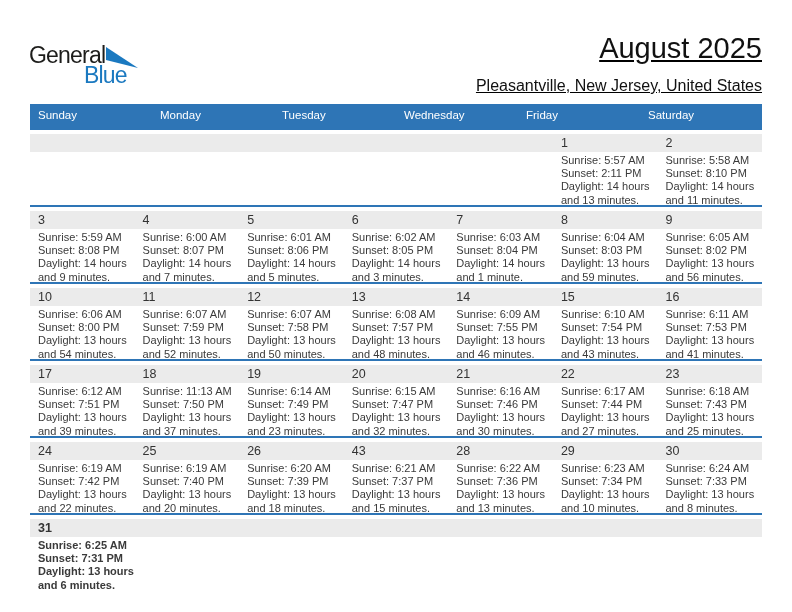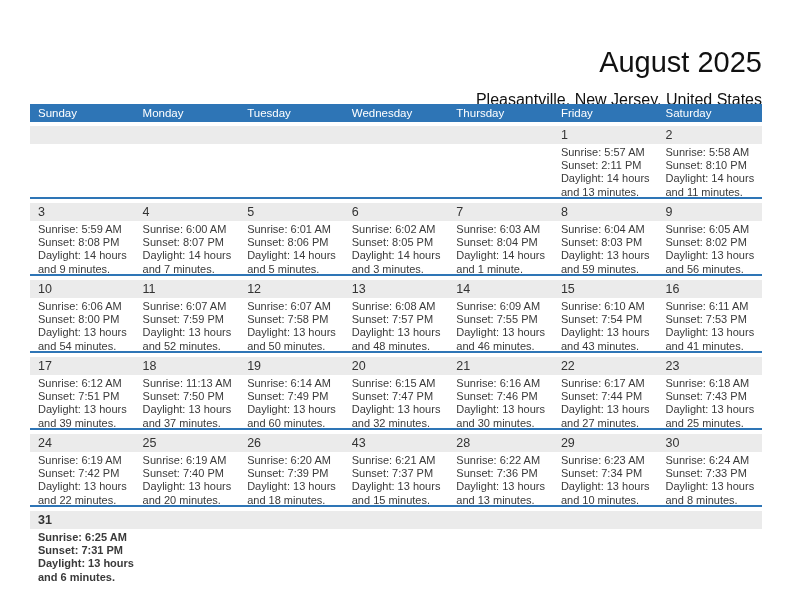--- a/index.html
+++ b/index.html
@@ -26,27 +26,27 @@
   .logo-blue {
     font-size: 23px;
     letter-spacing: -0.8px;
     color: #1b79c0;
     line-height: 18px;
     padding-left: 55px;
     margin-top: -4px;
   }
 
   
-  .titles { position: absolute; top: 46px; right: 30px; text-align: right; }
+  .titles { position: absolute; top: 32px; right: 30px; text-align: right; text-decoration: underline; }
   .month-title { font-size: 29px; color: #111111; line-height: 32px; font-weight: 400; }
   .location-subtitle { font-size: 16px; color: #111111; font-weight: 500; margin-top: 13px; }
 
   
   .calendar { position: absolute; left: 30px; top: 104px; width: 732px; }
-  .weekday-header { display: flex; background: #2e75b6; height: 18px; align-items: center; }
+  .weekday-header { display: flex; background: #2e75b6; height: 26px; }
   .weekday-cell {
     flex: 1 1 0;
     color: #ffffff;
     font-size: 11.5px;
     line-height: 22px;
     padding-left: 8px;
     overflow: hidden;
     white-space: nowrap;
   }
   .week-row {
@@ -77,33 +77,41 @@
     line-height: 13.2px;
     color: #3a3a3a;
     white-space: nowrap;
   }
 </style>
 </head>
 <body>
 
 <div class="page">
 
+  <div class="logo">
+    <div class="logo-line1">
+      <span class="logo-general">General</span>
+      <svg class="logo-triangle" width="32" height="24" viewBox="0 0 32 24">
+        <polygon points="0,1 32,22 0,14" fill="#1b79c0"></polygon>
+      </svg>
+    </div>
+    <div class="logo-blue">Blue</div>
+  </div>
 
   <div class="titles">
     <div class="month-title">August 2025</div>
     <div class="location-subtitle">Pleasantville, New Jersey, United States</div>
   </div>
 
   <div class="calendar">
     <div class="weekday-header">
       <div class="weekday-cell">Sunday</div>
       <div class="weekday-cell">Monday</div>
       <div class="weekday-cell">Tuesday</div>
       <div class="weekday-cell">Wednesday</div>
-      <div class="weekday-cell">Thursday</div>
       <div class="weekday-cell">Friday</div>
       <div class="weekday-cell">Saturday</div>
     </div>
     <div id="weeks-container">
         <div class="week-row">
           <div class="day-cell">
             <div class="day-num-band"></div>
           </div>
           <div class="day-cell">
             <div class="day-num-band"></div>
@@ -284,21 +292,21 @@
               <div class="day-line">Daylight: 13 hours</div>
               <div class="day-line">and 37 minutes.</div>
             </div>
           </div>
           <div class="day-cell">
             <div class="day-num-band">19</div>
             <div class="day-content">
               <div class="day-line">Sunrise: 6:14 AM</div>
               <div class="day-line">Sunset: 7:49 PM</div>
               <div class="day-line">Daylight: 13 hours</div>
-              <div class="day-line">and 60 minutes.</div>
+              <div class="day-line">and 23 minutes.</div>
             </div>
           </div>
           <div class="day-cell">
             <div class="day-num-band">20</div>
             <div class="day-content">
               <div class="day-line">Sunrise: 6:15 AM</div>
               <div class="day-line">Sunset: 7:47 PM</div>
               <div class="day-line">Daylight: 13 hours</div>
               <div class="day-line">and 32 minutes.</div>
             </div>

